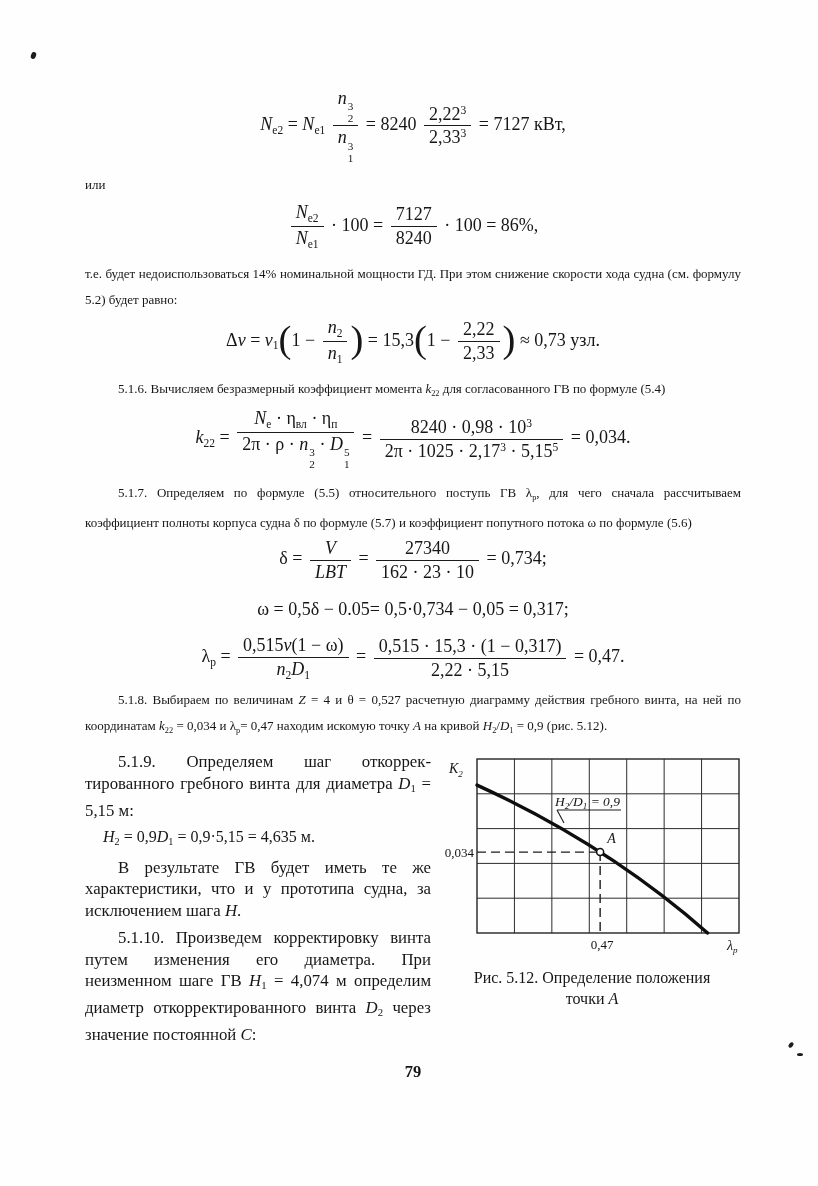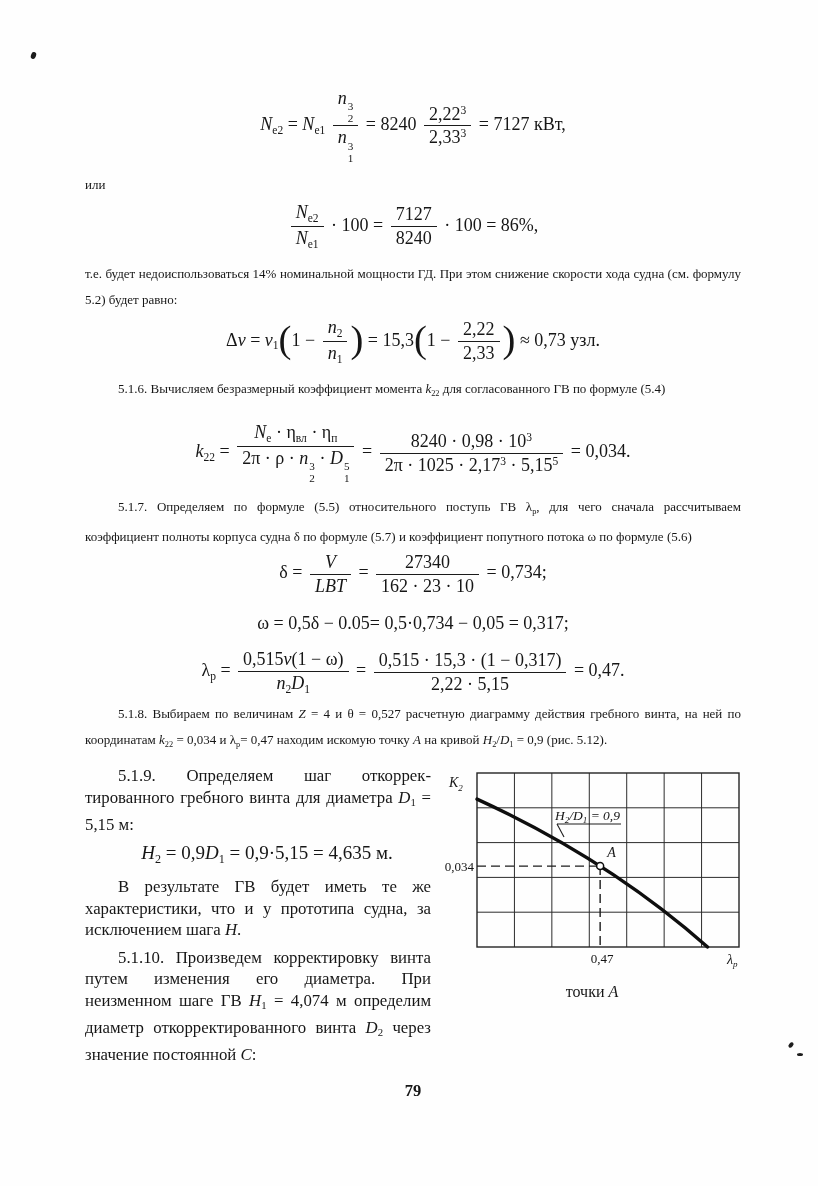--- a/index.html
+++ b/index.html
@@ -7,21 +7,21 @@
         font-family:"Liberation Serif","DejaVu Serif",serif;color:#161616;overflow:hidden;}
   .content{position:absolute;left:85px;top:86px;width:656px;}
 
   
   .para{font-size:13px;line-height:26px;text-align:justify;margin:0 0 4px 0;}
   .ind{text-indent:33px;}
   .noind{text-indent:0;}
 
   
   .formula{text-align:center;font-size:18px;margin:2px 0 8px 0;line-height:1.15;}
-  .formula-left{text-align:center;font-size:19px;padding-left:18px;margin:7px 0 9px 0;}
+  .formula-left{text-align:left;font-size:16px;padding-left:18px;margin:7px 0 9px 0;}
   .r{font-style:normal;}
   .i{font-style:italic;}
   .sb{font-size:64%;vertical-align:-0.32em;}
   .sp{font-size:64%;vertical-align:0.5em;}
   .ss{display:inline-flex;flex-direction:column;align-items:flex-start;font-size:62%;
       line-height:1;vertical-align:-0.55em;margin-left:1px;}
   .ss-t,.ss-b{display:block;}
   .ss-b{margin-top:1px;}
   .frac{display:inline-block;vertical-align:middle;text-align:center;margin:0 3px;}
   .num{display:block;border-bottom:1.4px solid #1b1b1b;padding:0 5px 1px 5px;}
@@ -69,21 +69,21 @@
             </span></span><span class="den"><span class="i">n</span><span class="ss">
               <span class="ss-t">3</span>
               <span class="ss-b">1</span>
             </span></span></span><span class="r"> = 8240 </span><span class="frac"><span class="num"><span class="r">2,22</span><span class="sp">3</span></span><span class="den"><span class="r">2,33</span><span class="sp">3</span></span></span><span class="r"> = 7127 кВт,</span></div>
     <p class="para noind"><span class="r">или</span></p>
     <div class="formula" style="margin-bottom:10px;"><span class="frac"><span class="num"><span class="i">N</span><span class="sb">e2</span></span><span class="den"><span class="i">N</span><span class="sb">e1</span></span></span><span class="r"> · 100 = </span><span class="frac"><span class="num"><span class="r">7127</span></span><span class="den"><span class="r">8240</span></span></span><span class="r"> · 100 = 86%,</span></div>
 
     <p class="para noind"><span class="r">т.е. будет недоиспользоваться 14% номинальной мощности ГД. При этом снижение скорости хода судна (см. формулу 5.2) будет равно:</span></p>
     <div class="formula" style="margin-bottom:10px;"><span class="r">Δ</span><span class="i">v</span><span class="r"> = </span><span class="i">v</span><span class="sb">1</span><span class="bigp">(</span><span class="r">1 − </span><span class="frac"><span class="num"><span class="i">n</span><span class="sb">2</span></span><span class="den"><span class="i">n</span><span class="sb">1</span></span></span><span class="bigp">)</span><span class="r"> = 15,3</span><span class="bigp">(</span><span class="r">1 − </span><span class="frac"><span class="num"><span class="r">2,22</span></span><span class="den"><span class="r">2,33</span></span></span><span class="bigp">)</span><span class="r"> ≈ 0,73 узл.</span></div>
 
-    <p class="para ind" style="margin-bottom:16px;"><span class="r">5.1.6. Вычисляем безразмерный коэффициент момента </span><span class="i">k</span><span class="sb">22</span><span class="r"> для согласо­ванного ГВ по формуле (5.4)</span></p>
+    <p class="para ind" style="margin-bottom:2px;"><span class="r">5.1.6. Вычисляем безразмерный коэффициент момента </span><span class="i">k</span><span class="sb">22</span><span class="r"> для согласо­ванного ГВ по формуле (5.4)</span></p>
     <div class="formula" style="margin-bottom:9px;"><span class="i">k</span><span class="sb">22</span><span class="r"> = </span><span class="frac"><span class="num"><span class="i">N</span><span class="sb">e</span><span class="r"> · η</span><span class="sb">вл</span><span class="r"> · η</span><span class="sb">п</span></span><span class="den"><span class="r">2π · ρ · </span><span class="i">n</span><span class="ss">
               <span class="ss-t">3</span>
               <span class="ss-b">2</span>
             </span><span class="r"> · </span><span class="i">D</span><span class="ss">
               <span class="ss-t">5</span>
               <span class="ss-b">1</span>
             </span></span></span><span class="r"> = </span><span class="frac"><span class="num"><span class="r">8240 · 0,98 · 10</span><span class="sp">3</span></span><span class="den"><span class="r">2π · 1025 · 2,17</span><span class="sp">3</span><span class="r"> · 5,15</span><span class="sp">5</span></span></span><span class="r"> = 0,034.</span></div>
 
     <p class="para ind" style="margin-bottom:2px;"><span class="r">5.1.7. Определяем по формуле (5.5) относительного поступь ГВ λ</span><span class="sb">р</span><span class="r">, для чего сначала рассчитываем коэффициент полноты корпуса судна δ по фор­муле (5.7) и коэффициент попутного потока ω по формуле (5.6)</span></p>
     <div class="formula" style="margin:0;"><span class="r">δ = </span><span class="frac"><span class="num"><span class="i">V</span></span><span class="den"><span class="i">LBT</span></span></span><span class="r"> = </span><span class="frac"><span class="num"><span class="r">27340</span></span><span class="den"><span class="r">162 · 23 · 10</span></span></span><span class="r"> = 0,734;</span></div>
@@ -124,20 +124,21 @@
 
           <text class="it" x="6" y="22" font-size="14"><tspan>K</tspan><tspan dy="4" font-size="9">2</tspan></text>
           <text class="it" x="284" y="199" font-size="14"><tspan>λ</tspan><tspan dy="3" font-size="9">р</tspan></text>
           <text class="it" x="112" y="55" font-size="13.5"><tspan>H</tspan><tspan dy="3" font-size="9">2</tspan><tspan dy="-3">/D</tspan><tspan dy="3" font-size="9">1</tspan><tspan dy="-3"> = 0,9</tspan></text>
           <text id="tick-y" font-size="13" text-anchor="end" x="31" y="106.09">0,034</text>
           <text id="tick-x" font-size="13" text-anchor="middle" x="159.14" y="198">0,47</text>
           <text id="label-a" class="it" font-size="14" x="164.14" y="92.09">А</text>
         </svg>
 
         <div class="caption">
+          <div>Рис. 5.12. Определение положения</div>
           <div><span class="r">точки </span><span class="i">А</span></div>
         </div>
       </div>
     </div>
 
     <div class="pageno">79</div>
   </div>
 </div>
 
 </body></html>

